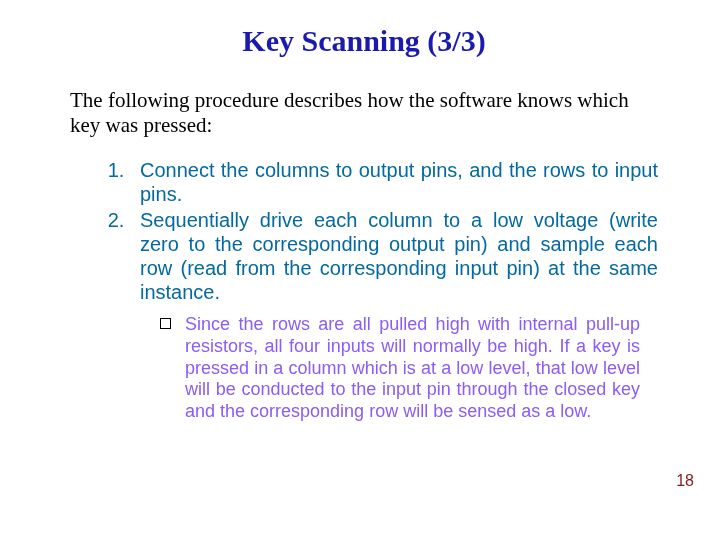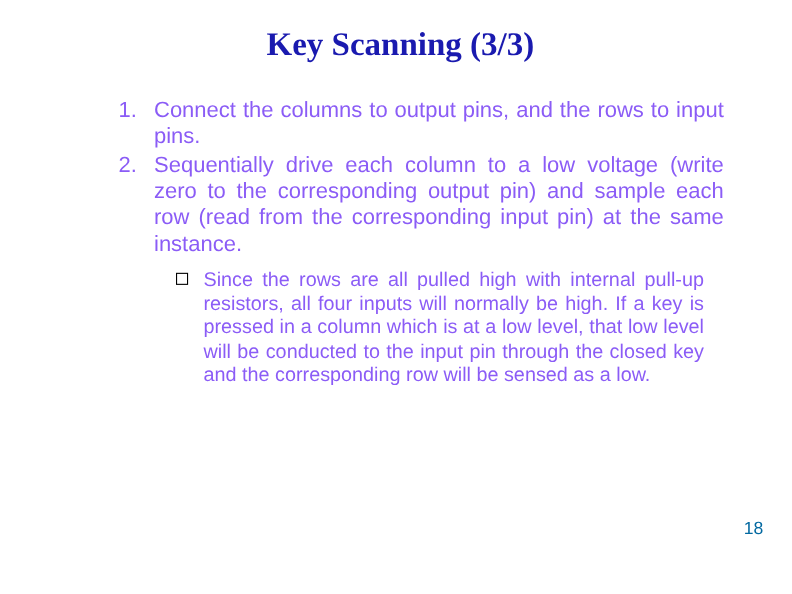--- a/index.html
+++ b/index.html
@@ -34,21 +34,21 @@
     font-family: "Times New Roman", Times, serif;
     color: #000;
   }
   ol.steps {
     font-family: Arial, Helvetica, sans-serif;
     font-size: 20px;
     line-height: 1.2;
     padding-left: 60px;
     margin: 0 0 10px 0;
     text-align: justify;
-    color: #8b5cf6;
+    color: #0369a1;
   }
   ol.steps li {
     padding-left: 10px;
     margin-bottom: 2px;
   }
   .bullet-wrap {
     font-family: Arial, Helvetica, sans-serif;
     font-size: 18px;
     line-height: 1.2;
     margin-left: 90px;
@@ -68,28 +68,29 @@
   }
   .bullet-text {
     flex: 1;
   }
   .pagenum {
     position: absolute;
     right: 26px;
     bottom: 50px;
     font-family: Arial, Helvetica, sans-serif;
     font-size: 16px;
-    color: #0369a1;
+    color: #7f1d1d;
   }
 </style>
 </head>
 <body>
 
 <div class="slide">
   <div class="title">Key Scanning (3/3)</div>
+  <div class="intro">The following procedure describes how the software knows which key was pressed:</div>
   <ol class="steps">
     <li>Connect the columns to output pins, and the rows to input pins.</li>
     <li>Sequentially drive each column to a low voltage (write zero to the corresponding output pin) and sample each row (read from the corresponding input pin) at the same instance.</li>
   </ol>
   <div class="bullet-wrap">
     <span class="bullet-box"></span>
     <span class="bullet-text">Since the rows are all pulled high with internal pull-up resistors, all four inputs will normally be high. If a key is pressed in a column which is at a low level, that low level will be conducted to the input pin through the closed key and the corresponding row will be sensed as a low.</span>
   </div>
   <div class="pagenum">18</div>
 </div>

